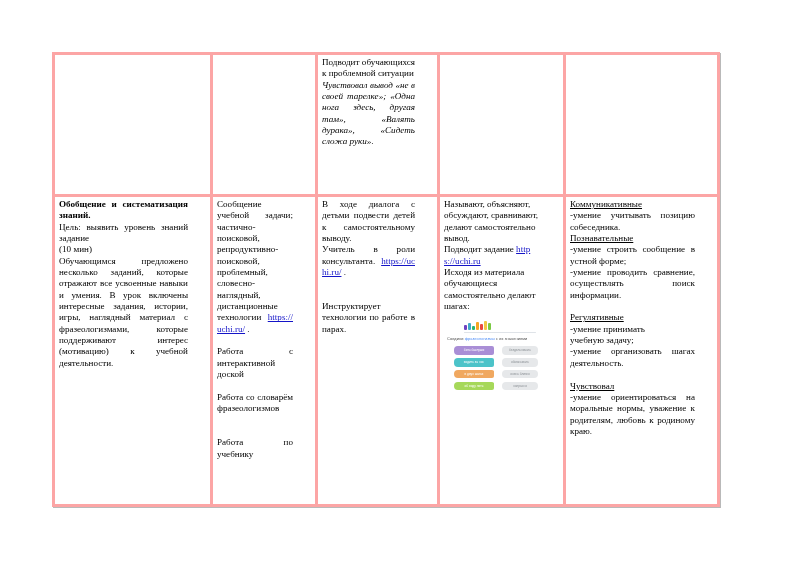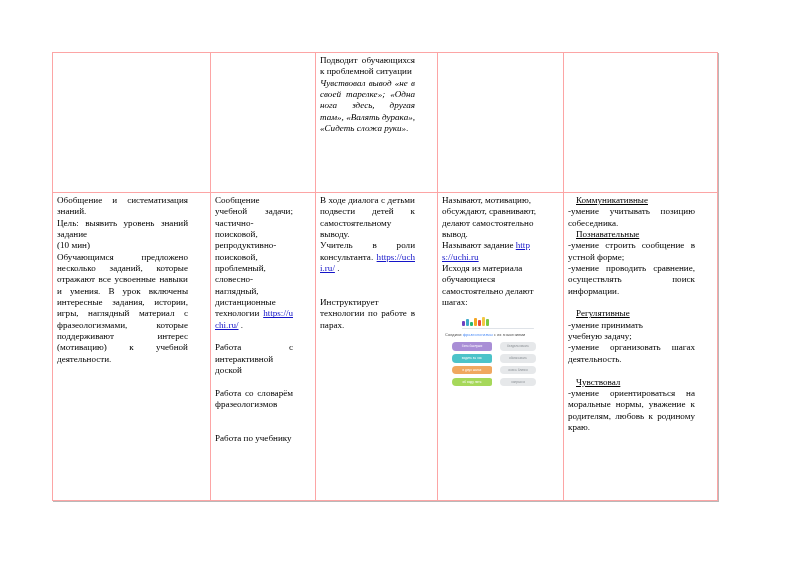--- a/index.html
+++ b/index.html
@@ -28,21 +28,21 @@
     position: absolute;
     left: 52px;
     top: 52px;
     width: 665px;
     border-collapse: collapse;
     table-layout: fixed;
     background: #ffffff;
     box-shadow: 1px 1px 0 0 #b9b9b9;
   }
   table.lesson-table td {
-    border: 1px solid #fca5a5;
+    border: 3px solid #fca5a5;
     vertical-align: top;
     padding: 2px 22px 3px 4px;
     font-size: 9.1px;
     line-height: 11.35px;
     text-align: justify;
     text-justify: inter-word;
     hyphens: none;
   }
 
   
@@ -52,23 +52,23 @@
   col.c4 { width: 126px; }
   col.c5 { width: 154px; }
 
   
   tr.row-top td  { height: 134px; }
   tr.row-main td { height: 302px; }
 
   
   .p         { margin: 0; text-align: justify; }
   .p.left    { text-align: left; }
-  .bold      { font-weight: normal; }
+  .bold      { font-weight: bold; }
   .ital      { font-style: italic; }
-  .uline     { text-decoration: underline; margin-left: 8px; }
+  .uline     { text-decoration: underline; }
   .link      { color: #1414c8; word-break: break-all; }
   .blank     { display: block; height: 11.35px; }
 
   
   .uchi-shot {
     width: 114px;
     margin: 9px 0 0 2px;
     background: #ffffff;
     font-family: "Liberation Sans", sans-serif;
     user-select: none;
@@ -187,22 +187,22 @@
 
         <td>
           <p class="p">В ходе диалога с детьми подвести детей к самостоятельному выводу.</p>
           <p class="p"><span>Учитель в роли консультанта. </span><a class="link" href="#">https://uchi.ru/</a><span> .</span></p>
           <span class="blank"></span>
           <span class="blank"></span>
           <p class="p">Инструктирует технологии по работе в парах.</p>
         </td>
 
         <td>
-          <p class="p left">Называют, мотивацию, обсуждают, сравнивают, делают самостоятельно вывод.</p>
-          <p class="p left"><span>Называют задание </span><a class="link" href="#">https://uchi.ru</a></p>
+          <p class="p left">Называют, объясняют, обсуждают, сравнивают, делают самостоятельно вывод.</p>
+          <p class="p left"><span>Подводит задание </span><a class="link" href="#">https://uchi.ru</a></p>
           <p class="p left">Исходя из материала обучающиеся самостоятельно делают шагах:</p>
 
           <div class="uchi-shot">
             <div class="uchi-bars">
               <i style="background:#6f42c1;height:5px"></i>
               <i style="background:#3fa9c9;height:7px"></i>
               <i style="background:#2bb673;height:4px"></i>
               <i style="background:#f5a623;height:8px"></i>
               <i style="background:#e8483f;height:6px"></i>
               <i style="background:#f2c744;height:9px"></i>

